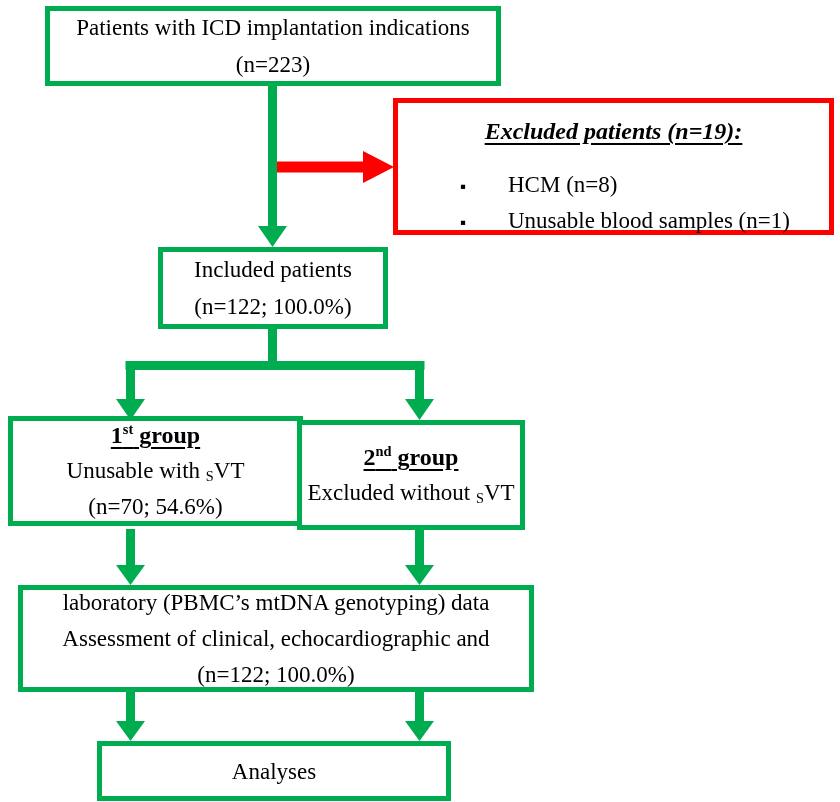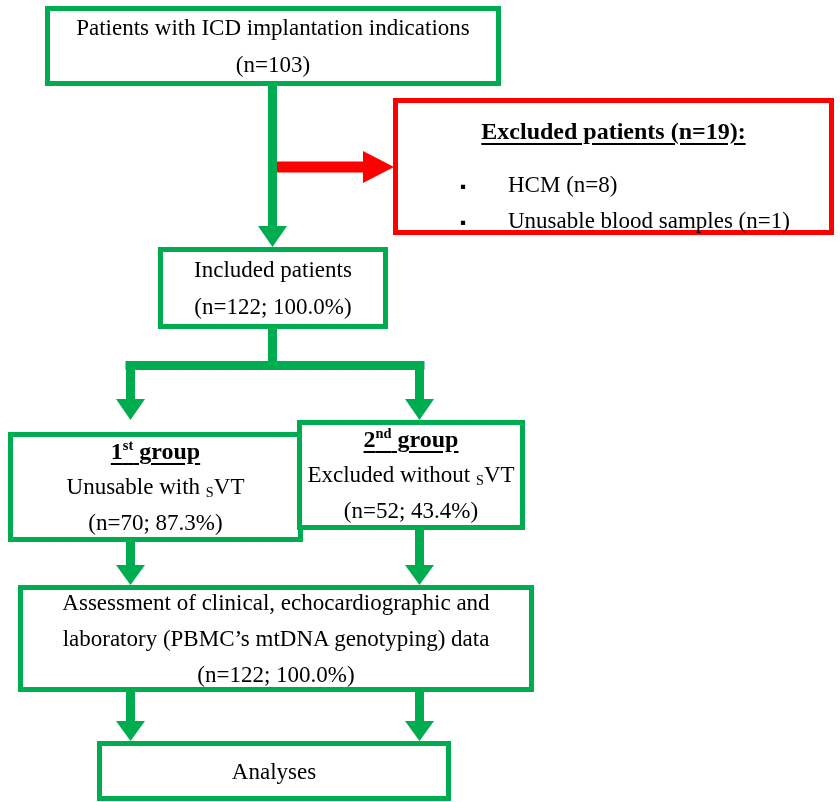--- a/index.html
+++ b/index.html
@@ -51,20 +51,21 @@
   }
   .excl-heading {
     font-weight: bold;
     text-decoration: underline;
     text-decoration-thickness: 2px;
     text-underline-offset: 4px;
     font-size: 24px;
     margin-top: 10px;
     text-align: center;
     white-space: nowrap;
+    font-style: italic;
   }
   .excl-list {
     margin-top: 18px;
     padding-left: 62px;
     text-align: left;
   }
   .bullet-row {
     display: flex;
     align-items: baseline;
     line-height: 34px;
@@ -137,21 +138,21 @@
       <polygon class="green-shape" points="116,721 145,721 130.5,741"></polygon>
     </g>
     <g>
       <rect class="green-shape" x="415" y="692" width="9" height="31"></rect>
       <polygon class="green-shape" points="405,721 434,721 419.5,741"></polygon>
     </g>
   </svg>
 
   <div class="box" style="left:45px; top:6px; width:456px; height:80px;">
     <div class="line">Patients with ICD implantation indications</div>
-    <div class="line">(n=103)</div>
+    <div class="line">(n=223)</div>
   </div>
 
   <div class="box red-border" style="left:393px; top:98px; width:441px; height:137px;">
     <div class="excl-heading">Excluded patients (n=19):</div>
     <div class="excl-list">
       <div class="bullet-row">
         <span class="bullet">▪</span>
         <span>HCM (n=8)</span>
       </div>
       <div class="bullet-row">
@@ -159,35 +160,34 @@
         <span>Unusable blood samples (n=1)</span>
       </div>
     </div>
   </div>
 
   <div class="box" style="left:158px; top:247px; width:230px; height:82px;">
     <div class="line">Included patients</div>
     <div class="line">(n=122; 100.0%)</div>
   </div>
 
-  <div class="box group-box" style="left:8px; top:432px; width:295px; height:110px;">
+  <div class="box group-box" style="left:8px; top:416px; width:295px; height:110px;">
     <div class="group-heading line"><span class="u"><span>1</span><sup>st</sup><span> group</span></span></div>
     <div class="line"><span>Unusable with </span><sub class="svt">S</sub><span>VT</span></div>
-    <div class="line">(n=70; 87.3%)</div>
+    <div class="line">(n=70; 54.6%)</div>
   </div>
 
   <div class="box group-box" style="left:297px; top:420px; width:228px; height:110px;">
     <div class="group-heading line"><span class="u"><span>2</span><sup>nd</sup><span> group</span></span></div>
     <div class="line"><span>Excluded without </span><sub class="svt">S</sub><span>VT</span></div>
-    <div class="line">(n=52; 43.4%)</div>
   </div>
 
   <div class="box assessment-box" style="left:18px; top:585px; width:516px; height:107px;">
+    <div class="line">laboratory (PBMC’s mtDNA genotyping) data</div>
     <div class="line">Assessment of clinical, echocardiographic and</div>
-    <div class="line">laboratory (PBMC’s mtDNA genotyping) data</div>
     <div class="line">(n=122; 100.0%)</div>
   </div>
 
   <div class="box" style="left:97px; top:741px; width:354px; height:60px;">
     <div class="line">Analyses</div>
   </div>
 
 </div>
 
 </body></html>

